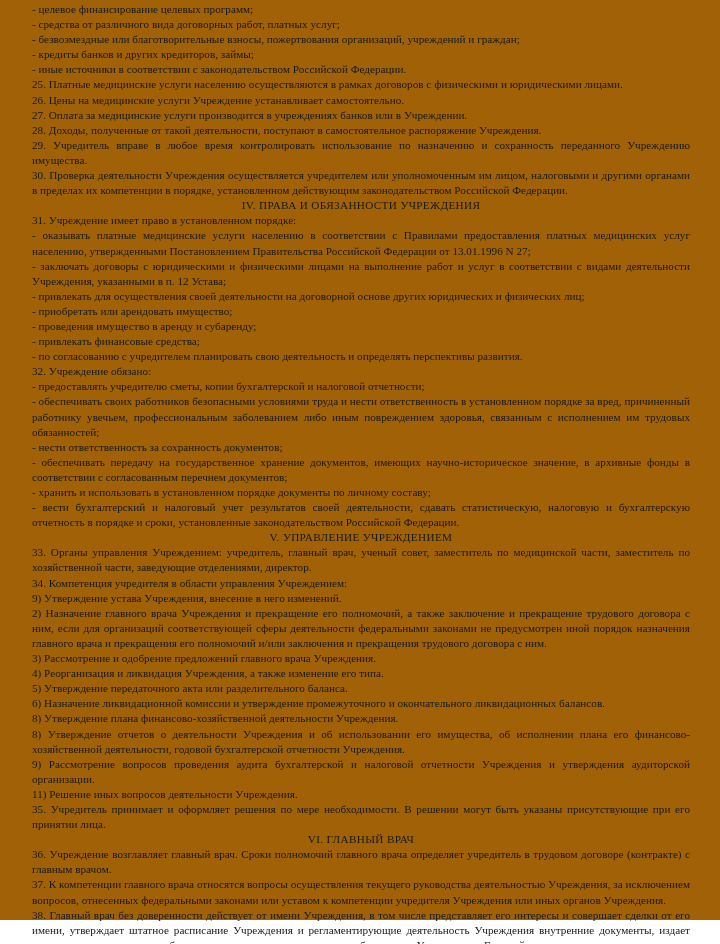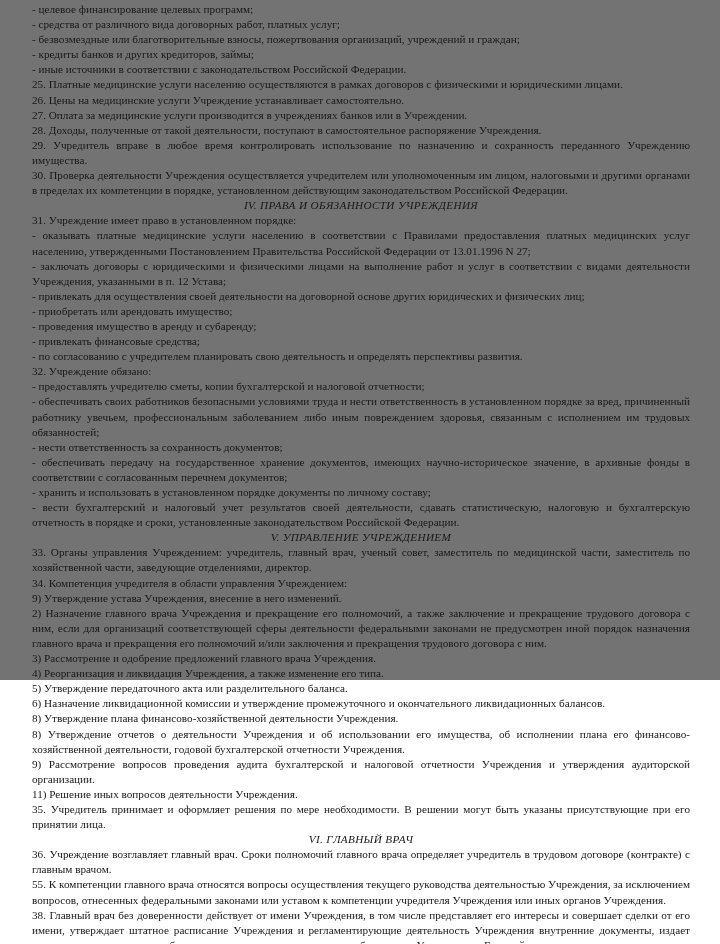--- a/index.html
+++ b/index.html
@@ -12,23 +12,23 @@
     width: 720px;
     height: 944px;
     overflow: hidden;
     font-family: "Liberation Serif", "DejaVu Serif", serif;
     color: #1a1a1a;
     -webkit-font-smoothing: antialiased;
   }
   .page {
     box-sizing: border-box;
     width: 720px;
-    height: 680px;
+    height: 920px;
     padding: 2px 30px 0 32px;
-    background: #737373;
+    background: #a16207;
   }
   .doc-body {
     font-size: 11.2px;
     line-height: 15.1px;
     text-align: justify;
     text-justify: inter-word;
     color: #181818;
   }
   p.para {
     margin: 0;
@@ -40,21 +40,20 @@
   
   p.para.single {
     text-align: left;
   }
   h2.section-heading {
     margin: 0;
     padding: 0;
     font-size: 11.2px;
     line-height: 15.1px;
     font-weight: normal;
-    font-style: italic;
     text-align: center;
     letter-spacing: 0.35px;
     color: #181818;
   }
 </style>
 </head>
 <body>
 
 <div class="page">
   <div class="doc-body" id="doc-body">
@@ -94,16 +93,16 @@
       <p class="para single">4) Реорганизация и ликвидация Учреждения, а также изменение его типа.</p>
       <p class="para single">5) Утверждение передаточного акта или разделительного баланса.</p>
       <p class="para single">6) Назначение ликвидационной комиссии и утверждение промежуточного и окончательного ликвидационных балансов.</p>
       <p class="para single">8) Утверждение плана финансово-хозяйственной деятельности Учреждения.</p>
       <p class="para">8) Утверждение отчетов о деятельности Учреждения и об использовании его имущества, об исполнении плана его финансово-хозяйственной деятельности, годовой бухгалтерской отчетности Учреждения.</p>
       <p class="para">9) Рассмотрение вопросов проведения аудита бухгалтерской и налоговой отчетности Учреждения и утверждения аудиторской организации.</p>
       <p class="para single">11) Решение иных вопросов деятельности Учреждения.</p>
       <p class="para">35. Учредитель принимает и оформляет решения по мере необходимости. В решении могут быть указаны присутствующие при его принятии лица.</p>
       <h2 class="section-heading">VI. ГЛАВНЫЙ ВРАЧ</h2>
       <p class="para">36. Учреждение возглавляет главный врач. Сроки полномочий главного врача определяет учредитель в трудовом договоре (контракте) с главным врачом.</p>
-      <p class="para">55. К компетенции главного врача относятся вопросы осуществления текущего руководства деятельностью Учреждения, за исключением вопросов, отнесенных федеральными законами или уставом к компетенции учредителя Учреждения или иных органов Учреждения.</p>
+      <p class="para">37. К компетенции главного врача относятся вопросы осуществления текущего руководства деятельностью Учреждения, за исключением вопросов, отнесенных федеральными законами или уставом к компетенции учредителя Учреждения или иных органов Учреждения.</p>
       <p class="para">38. Главный врач без доверенности действует от имени Учреждения, в том числе представляет его интересы и совершает сделки от его имени, утверждает штатное расписание Учреждения и регламентирующие деятельность Учреждения внутренние документы, издает приказы и дает указания, обязательные для исполнения всеми работниками Учреждения. Главный врач самостоятельно определяет численность, квалификационный и штатный составы, нанимает (назначает) на</p>
     </div>
 </div>
 
 </body></html>

